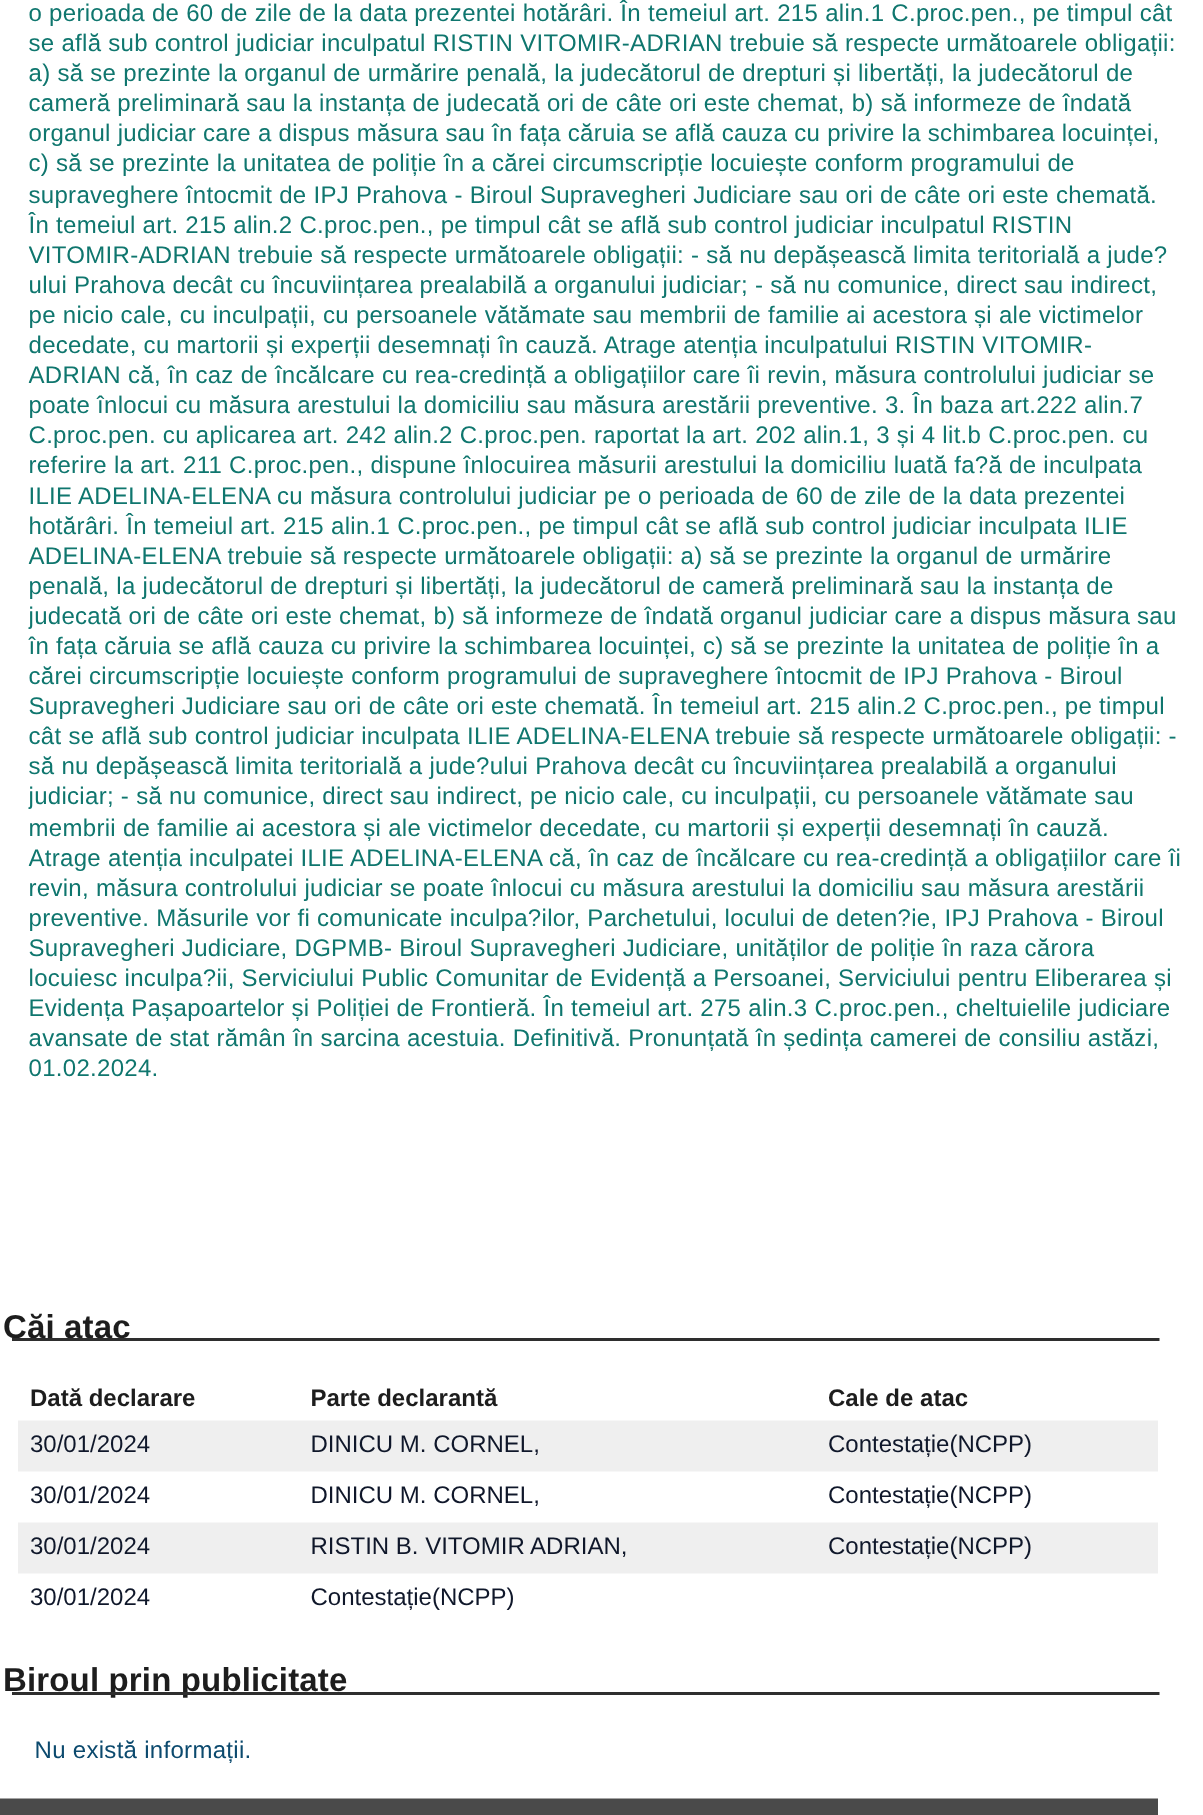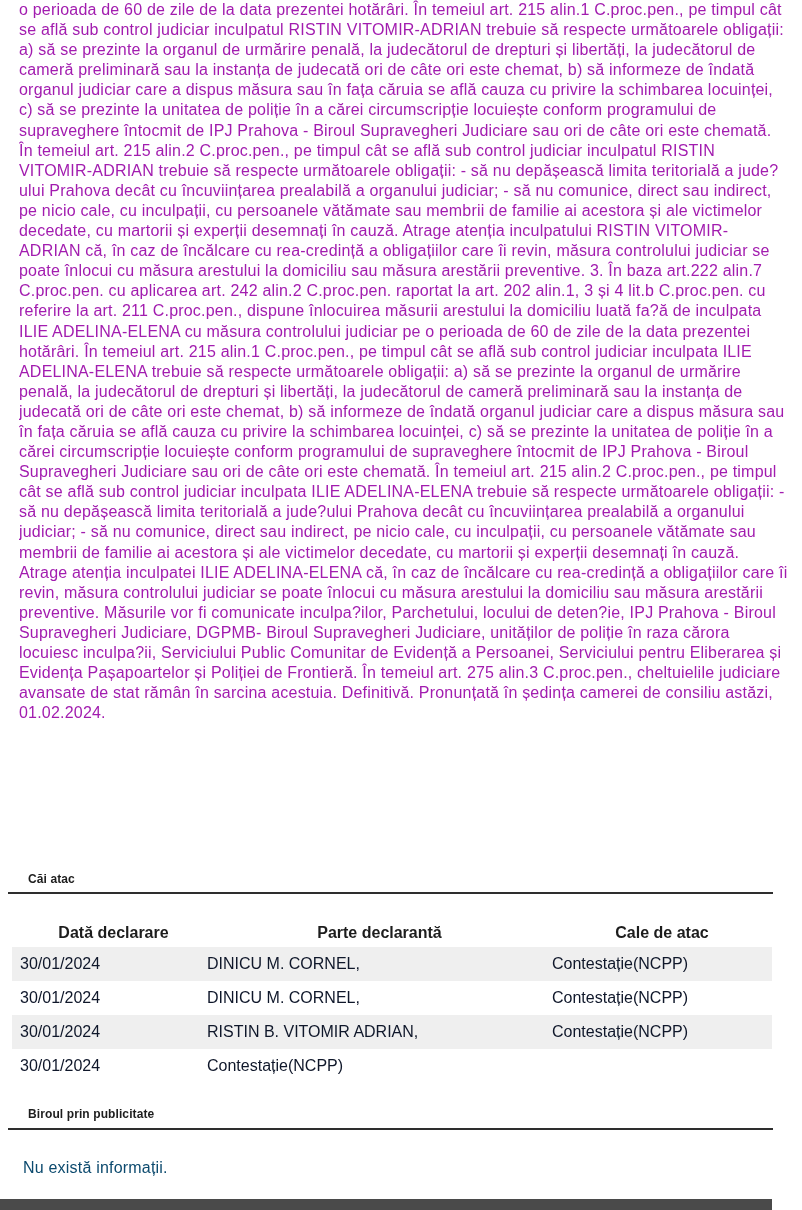--- a/index.html
+++ b/index.html
@@ -12,32 +12,32 @@
     overflow: hidden;
     font-family: "Liberation Sans", sans-serif;
   }
   .decision-block {
     position: absolute;
     top: 0px;
     left: 19px;
     width: 770px;
     height: 846px;
     overflow: hidden;
-    color: #a21caf;
+    color: #0f766e;
     font-size: 16px;
     line-height: 20.1px;
     letter-spacing: 0.2px;
     text-align: left;
   }
   .document-line { white-space: pre-wrap; }
   .section-title {
     position: absolute;
-    left: 28px;
+    left: 2px;
     color: #1d1d1d;
-    font-size: 12px;
+    font-size: 22px;
     font-weight: bold;
     letter-spacing: 0.1px;
   }
   #cai-atac-title { top: 872px; }
   #citare-title { top: 1107px; }
   .section-rule {
     position: absolute;
     left: 8px;
     width: 765px;
     height: 0;
@@ -55,21 +55,20 @@
   .trow {
     display: flex;
     align-items: center;
     height: 34px;
     color: #0f172a;
   }
   .trow.thead {
     height: 28px;
     color: #1d1d1d;
     font-weight: bold;
-    text-align: center;
   }
   .trow.striped { background: #efefef; }
   .c1 { width: 195px; padding-left: 8px; }
   .c2 { width: 345px; }
   .c3 { flex: 1; }
   #no-info {
     position: absolute;
     top: 1159px;
     left: 23px;
     color: #0c4a6e;

